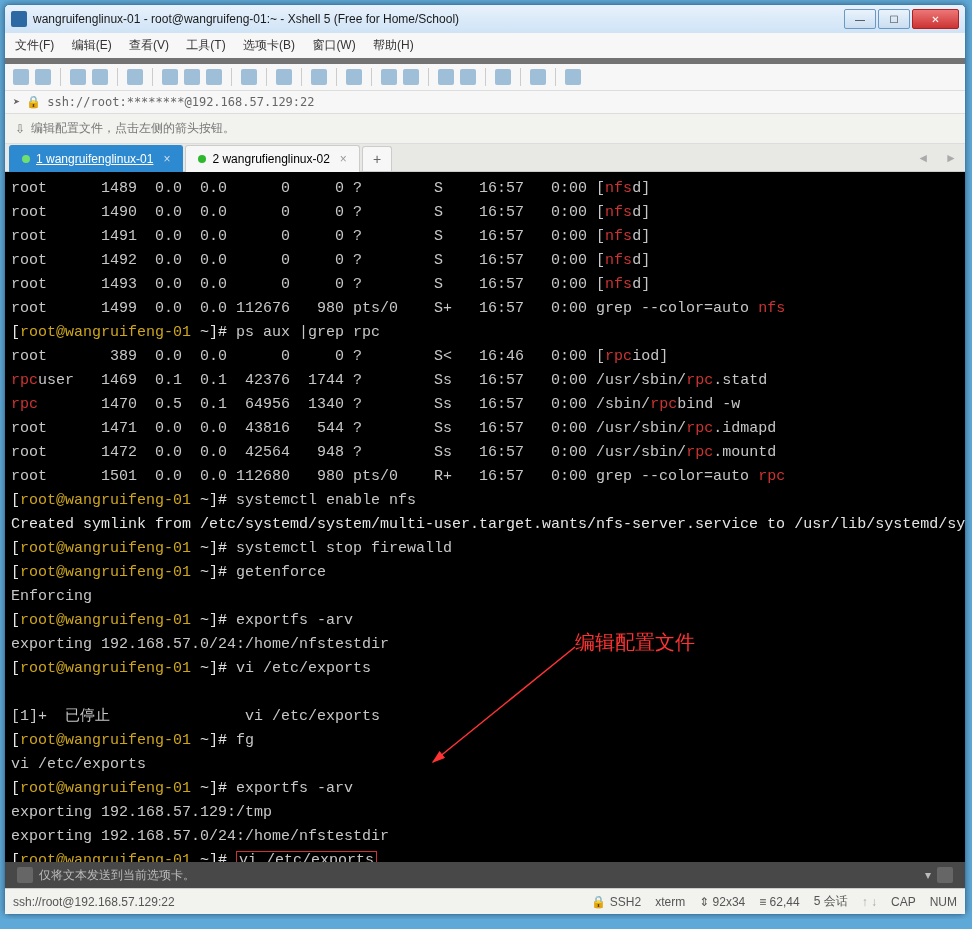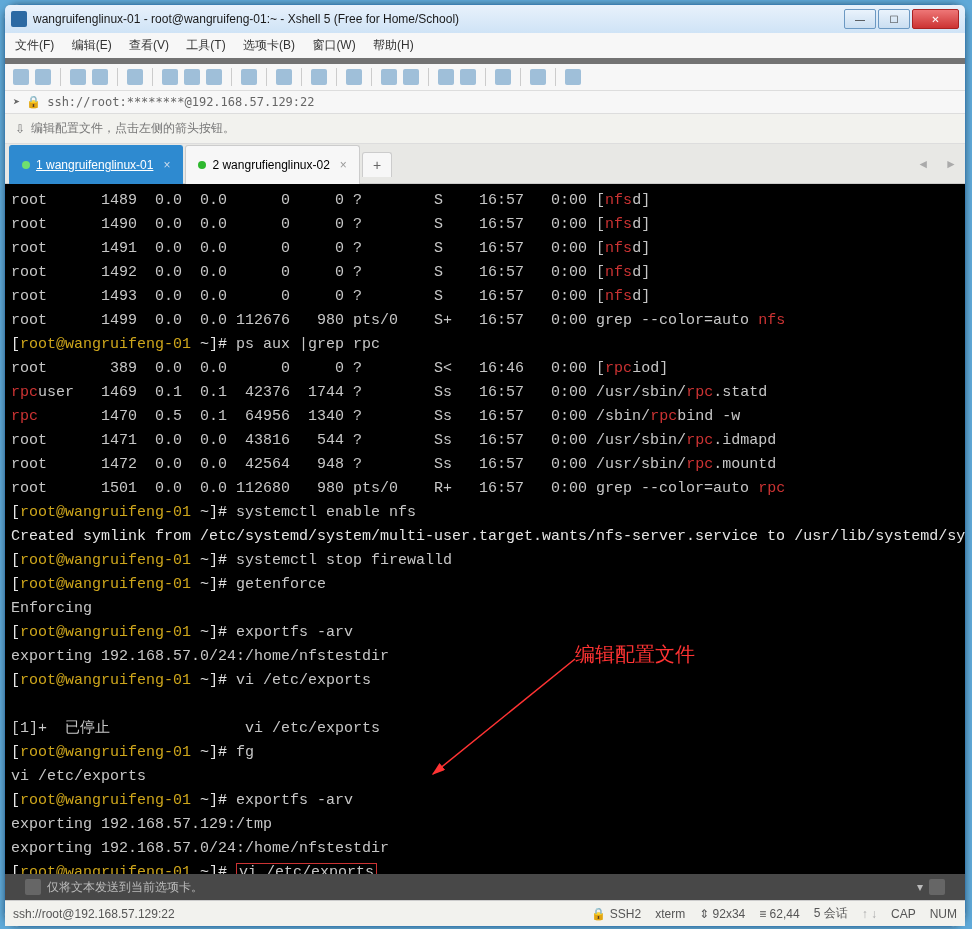--- a/index.html
+++ b/index.html
@@ -1,42 +1,42 @@
 <!DOCTYPE html>
 <html><head>
 <meta charset="utf-8">
 <style>
   body{margin:0;font-family:"Microsoft YaHei","Segoe UI",Tahoma,sans-serif;font-size:12px;background:#5fa9d8;overflow:hidden}
-  .window{margin:4px;border:1px solid #3c7fb1;border-radius:15px;background:#eaf2f9;box-shadow:0 0 6px rgba(0,0,0,.4);width:960px}
+  .window{margin:4px;border:1px solid #3c7fb1;border-radius:5px;background:#eaf2f9;box-shadow:0 0 6px rgba(0,0,0,.4);width:960px}
   .titlebar{height:28px;background:linear-gradient(#e8f1fb,#cfe3f6);border-radius:5px 5px 0 0;display:flex;align-items:center;padding:0 6px}
   .titlebar-icon{width:16px;height:16px;background:#2d6aa3;border-radius:2px;margin-right:6px}
   .titlebar-text{flex:1;color:#1a1a1a}
   .win-btns{display:flex;gap:2px}
   .win-btn{width:30px;height:18px;border:1px solid #6b98c2;background:linear-gradient(#eaf3fc,#cadef1);border-radius:2px;display:flex;align-items:center;justify-content:center;font-size:10px;color:#333}
   .win-btn.close{background:linear-gradient(#e77,#c33);border-color:#a22;color:#fff;width:45px}
   .menubar{padding:4px 10px;background:#f7f7f7;border-bottom:6px solid #737373}
   .menubar span{margin-right:14px;color:#333}
   .toolbar{padding:4px 8px;background:#f7f7f7;border-bottom:1px solid #ddd;display:flex;align-items:center;gap:6px;flex-wrap:wrap}
   .tb-ico{width:16px;height:16px;display:inline-block;background:#9fbfd9;border-radius:2px}
   .tb-sep{width:1px;height:18px;background:#ccc;margin:0 3px}
   .addrbar{padding:4px 8px;background:#f7f7f7;border-bottom:1px solid #ddd;display:flex;align-items:center;gap:6px;color:#666;font-family:Consolas,monospace}
   .lock{color:#999}
   .hint{padding:6px 10px;background:#f2f2ee;border-bottom:1px solid #ddd;color:#777;display:flex;align-items:center;gap:6px}
   .tabstrip{display:flex;align-items:center;background:#e8e8e5;border-bottom:1px solid #ccc;padding-left:4px}
-  .tab{padding:12px 12px;display:flex;align-items:center;gap:6px;border:1px solid #ccc;border-bottom:none;background:#f7f7f7;margin-right:2px;border-radius:3px 3px 0 0;position:relative;top:1px}
+  .tab{padding:6px 12px;display:flex;align-items:center;gap:6px;border:1px solid #ccc;border-bottom:none;background:#f7f7f7;margin-right:2px;border-radius:3px 3px 0 0;position:relative;top:1px}
   .tab.active{background:#2e8ad0;border-color:#2e8ad0;color:#fff}
   .tab .dot{width:8px;height:8px;border-radius:50%;background:#2eb82e}
   .tab.active .dot{background:#6fe06f}
   .tab .x{color:#999;margin-left:4px}
   .tab.active .x{color:#cde}
   .tab.add{padding:4px 10px;font-size:14px;color:#666}
   .tabspacer{flex:1}
   .tabnav{padding:0 8px;color:#aaa}
   .terminal{background:#000;padding:5px 6px;font-family:Consolas,"Courier New",monospace;font-size:15px;line-height:24px;color:#c7c7c7;height:680px;overflow:hidden;position:relative;white-space:pre}
-  .cmdbar{display:flex;align-items:center;background:#484848;padding:4px 20px;gap:6px}
+  .cmdbar{display:flex;align-items:center;background:#484848;padding:4px 12px;gap:6px}
   .cmdbar .label{color:#bbb}
   .cmdbar-input{flex:1;height:18px;background:#484848;border:none}
   .cmdbar .ico{width:16px;height:16px;background:#666;border-radius:2px}
   .statusbar{display:flex;align-items:center;padding:4px 8px;background:#f2f2ee;border-top:1px solid #ccc;color:#555;gap:14px}
   .statusbar .spacer{flex:1}
   .y{color:#cea61b}.r{color:#c33}.w{color:#e5e5e5}
   .boxed{border:1px solid #c33;padding:0 2px}
   .cursor{display:inline-block;width:9px;height:16px;background:#2eb82e;vertical-align:middle}
   .anno{position:absolute;color:#f33;font-family:"Microsoft YaHei";font-size:20px}
   svg.arrow{position:absolute;pointer-events:none}

